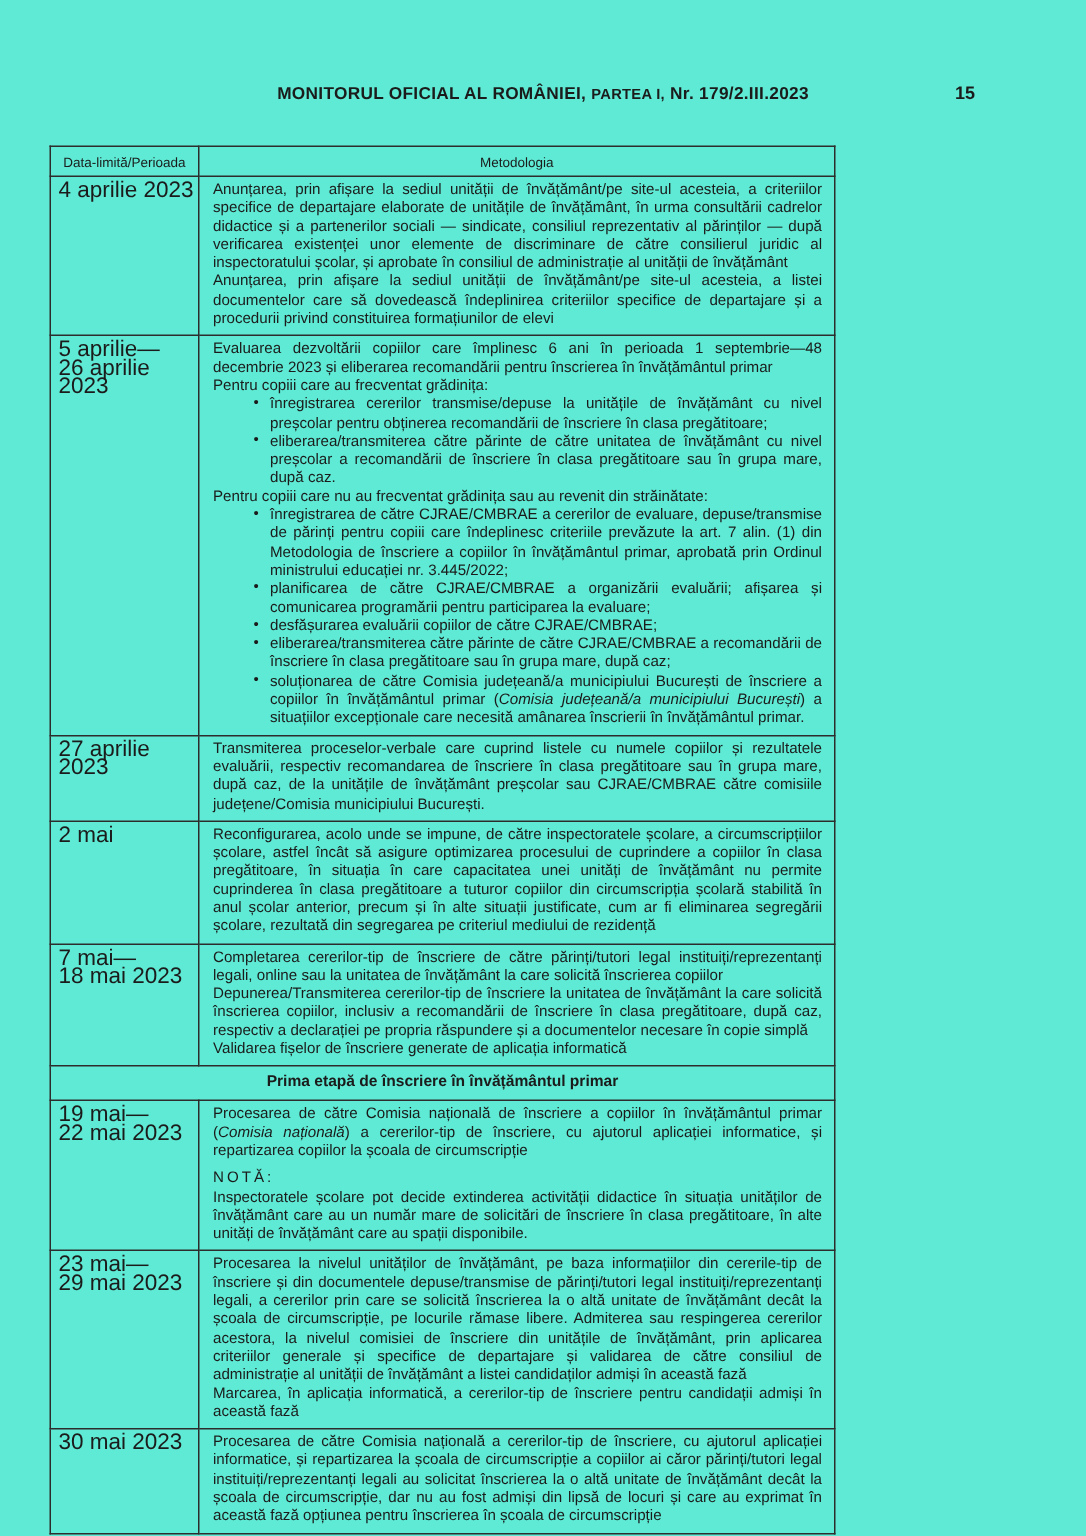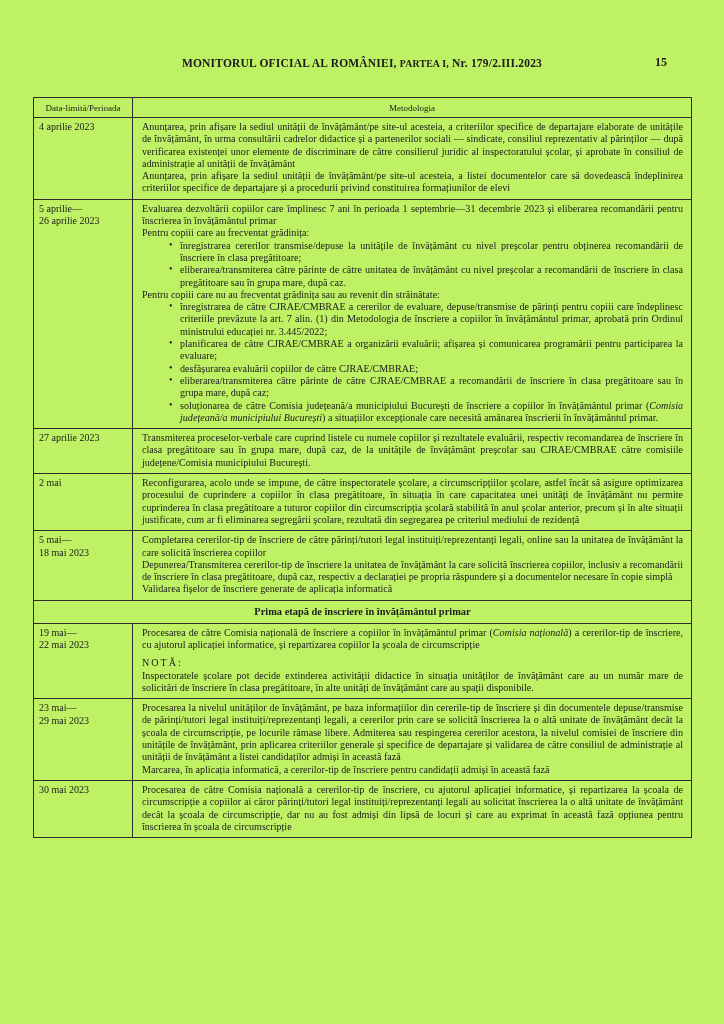--- a/index.html
+++ b/index.html
@@ -2,49 +2,49 @@
 <html><head>
 <meta charset="utf-8">
 <style>
   * { box-sizing: border-box; }
   html, body { margin: 0; padding: 0; }
   body { background: #ffffff; }
   .page {
     position: relative;
     width: 724px;
     height: 1024px;
-    background: #bef264;
+    background: #5eead4;
     overflow: hidden;
-    font-family: Liberation Serif, serif;
+    font-family: Liberation Sans, sans-serif;
     color: #1b1b1b;
   }
   .masthead { position: absolute; top: 57px; left: 0; width: 100%; height: 16px; }
   .m-title { text-align: center; font-weight: bold; font-size: 11.5px; letter-spacing: 0.2px; }
   .m-part { font-size: 9.8px; }
-  .m-page { position: absolute; top: -2px; right: 57px; font-weight: bold; font-size: 12px; }
+  .m-page { position: absolute; top: -2px; right: 74px; font-weight: bold; font-size: 12px; }
 
   table.doc-table {
     position: absolute;
     top: 97px;
     left: 33px;
-    width: 659px;
+    width: 524px;
     border-collapse: collapse;
     table-layout: fixed;
   }
   .doc-table th, .doc-table td { border: 1.6px solid #2d2d2d; vertical-align: top; }
   th.h-date { width: 99px; }
   th.h-date, th.h-event {
     font-weight: normal;
     font-size: 9px;
     padding: 5px 1px 4px;
     text-align: center;
     white-space: nowrap;
     overflow: visible;
   }
-  td.date-cell { font-size: 10px; line-height: 12.4px; padding: 3px 2px 3px 5px; }
+  td.date-cell { font-size: 15px; line-height: 12.4px; padding: 3px 2px 3px 5px; }
   td.event-cell { font-size: 10.1px; line-height: 12.3px; padding: 3px 8px 4px 9px; text-align: justify; }
   .para { margin: 0; }
   .bullet { position: relative; padding-left: 38px; margin: 0; }
   .bullet::before { content: "\2022"; position: absolute; left: 27px; top: -1px; font-size: 10px; }
   .note-label { letter-spacing: 2px; margin-top: 6px; }
   td.section-cell {
     text-align: center;
     font-weight: bold;
     font-size: 10.4px;
     padding: 5px 2px 6px;
@@ -81,21 +81,21 @@
             <div class="para"><span>Anunțarea, prin afișare la sediul unității de învățământ/pe site-ul acesteia, a criteriilor specifice de departajare elaborate de unitățile de învățământ, în urma consultării cadrelor didactice și a partenerilor sociali — sindicate, consiliul reprezentativ al părinților — după verificarea existenței unor elemente de discriminare de către consilierul juridic al inspectoratului școlar, și aprobate în consiliul de administrație al unității de învățământ</span></div>
             <div class="para"><span>Anunțarea, prin afișare la sediul unității de învățământ/pe site-ul acesteia, a listei documentelor care să dovedească îndeplinirea criteriilor specifice de departajare și a procedurii privind constituirea formațiunilor de elevi</span></div>
           </td>
         </tr>
         <tr>
           <td class="date-cell">
             <div>5 aprilie—</div>
             <div>26 aprilie 2023</div>
           </td>
           <td class="event-cell">
-            <div class="para"><span>Evaluarea dezvoltării copiilor care împlinesc 7 ani în perioada 1 septembrie—31 decembrie 2023 și eliberarea recomandării pentru înscrierea în învățământul primar</span></div>
+            <div class="para"><span>Evaluarea dezvoltării copiilor care împlinesc 6 ani în perioada 1 septembrie—48 decembrie 2023 și eliberarea recomandării pentru înscrierea în învățământul primar</span></div>
             <div class="para"><span>Pentru copiii care au frecventat grădinița:</span></div>
             <div class="bullet"><span>înregistrarea cererilor transmise/depuse la unitățile de învățământ cu nivel preșcolar pentru obținerea recomandării de înscriere în clasa pregătitoare;</span></div>
             <div class="bullet"><span>eliberarea/transmiterea către părinte de către unitatea de învățământ cu nivel preșcolar a recomandării de înscriere în clasa pregătitoare sau în grupa mare, după caz.</span></div>
             <div class="para"><span>Pentru copiii care nu au frecventat grădinița sau au revenit din străinătate:</span></div>
             <div class="bullet"><span>înregistrarea de către CJRAE/CMBRAE a cererilor de evaluare, depuse/transmise de părinți pentru copiii care îndeplinesc criteriile prevăzute la art. 7 alin. (1) din Metodologia de înscriere a copiilor în învățământul primar, aprobată prin Ordinul ministrului educației nr. 3.445/2022;</span></div>
             <div class="bullet"><span>planificarea de către CJRAE/CMBRAE a organizării evaluării; afișarea și comunicarea programării pentru participarea la evaluare;</span></div>
             <div class="bullet"><span>desfășurarea evaluării copiilor de către CJRAE/CMBRAE;</span></div>
             <div class="bullet"><span>eliberarea/transmiterea către părinte de către CJRAE/CMBRAE a recomandării de înscriere în clasa pregătitoare sau în grupa mare, după caz;</span></div>
             <div class="bullet"><span>soluționarea de către Comisia județeană/a municipiului București de înscriere a copiilor în învățământul primar (</span><span class="it">Comisia județeană/a municipiului București</span><span>) a situațiilor excepționale care necesită amânarea înscrierii în învățământul primar.</span></div>
           </td>
@@ -111,21 +111,21 @@
         <tr>
           <td class="date-cell">
             <div>2 mai</div>
           </td>
           <td class="event-cell">
             <div class="para"><span>Reconfigurarea, acolo unde se impune, de către inspectoratele școlare, a circumscripțiilor școlare, astfel încât să asigure optimizarea procesului de cuprindere a copiilor în clasa pregătitoare, în situația în care capacitatea unei unități de învățământ nu permite cuprinderea în clasa pregătitoare a tuturor copiilor din circumscripția școlară stabilită în anul școlar anterior, precum și în alte situații justificate, cum ar fi eliminarea segregării școlare, rezultată din segregarea pe criteriul mediului de rezidență</span></div>
           </td>
         </tr>
         <tr>
           <td class="date-cell">
-            <div>5 mai—</div>
+            <div>7 mai—</div>
             <div>18 mai 2023</div>
           </td>
           <td class="event-cell">
             <div class="para"><span>Completarea cererilor-tip de înscriere de către părinți/tutori legal instituiți/reprezentanți legali, online sau la unitatea de învățământ la care solicită înscrierea copiilor</span></div>
             <div class="para"><span>Depunerea/Transmiterea cererilor-tip de înscriere la unitatea de învățământ la care solicită înscrierea copiilor, inclusiv a recomandării de înscriere în clasa pregătitoare, după caz, respectiv a declarației pe propria răspundere și a documentelor necesare în copie simplă</span></div>
             <div class="para"><span>Validarea fișelor de înscriere generate de aplicația informatică</span></div>
           </td>
         </tr>
         <tr>
           <td colspan="2" class="section-cell">Prima etapă de înscriere în învățământul primar</td>

